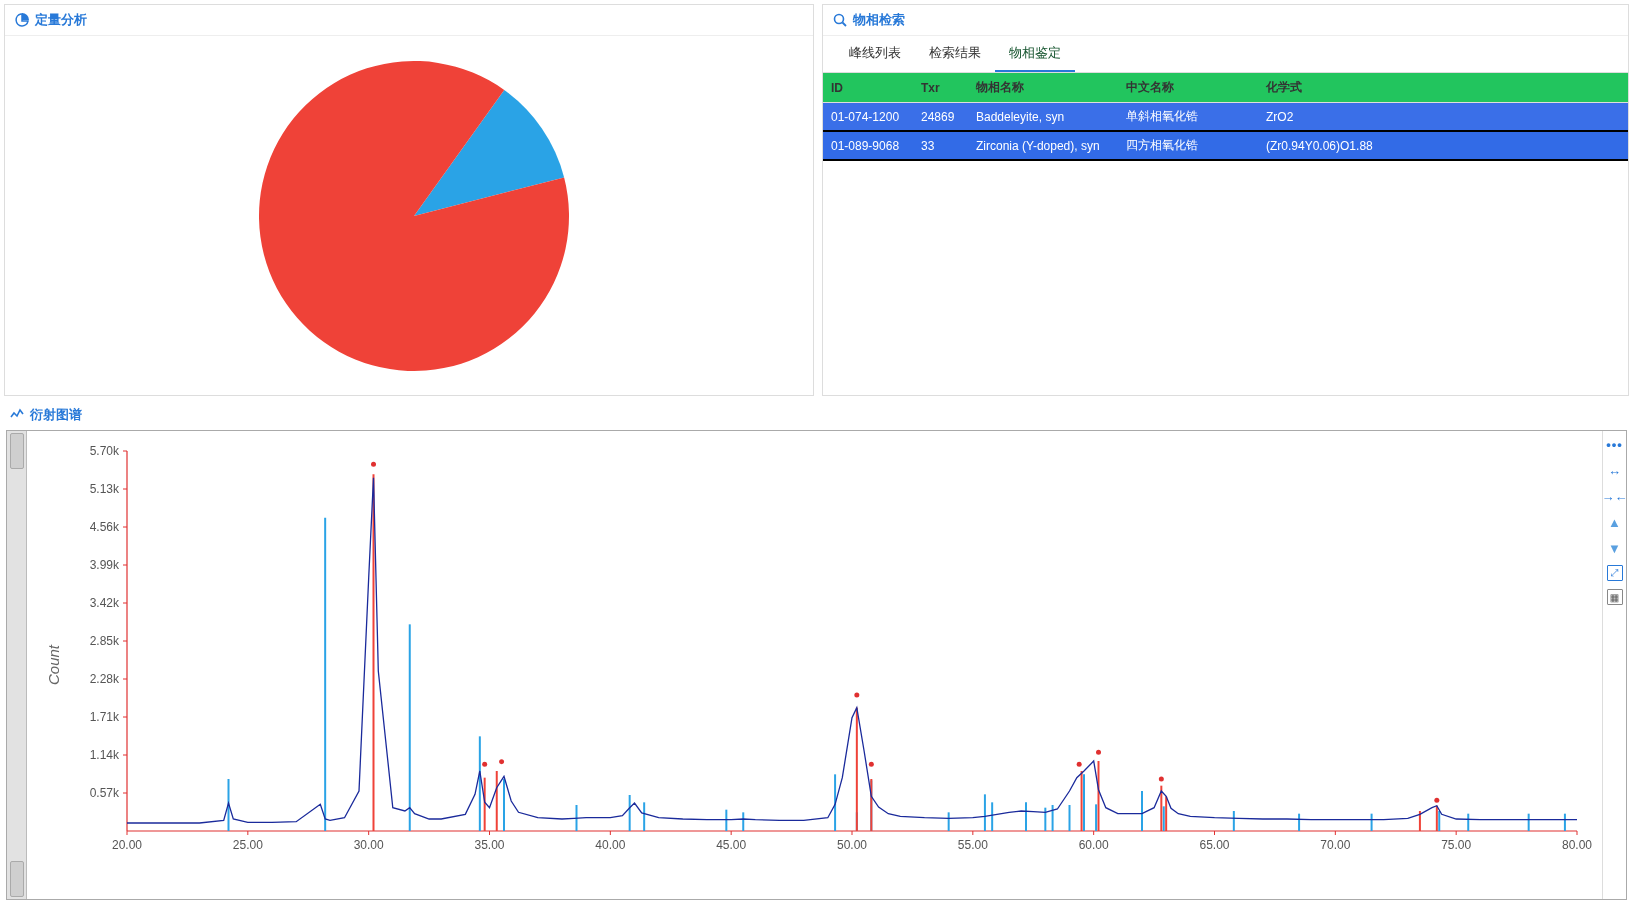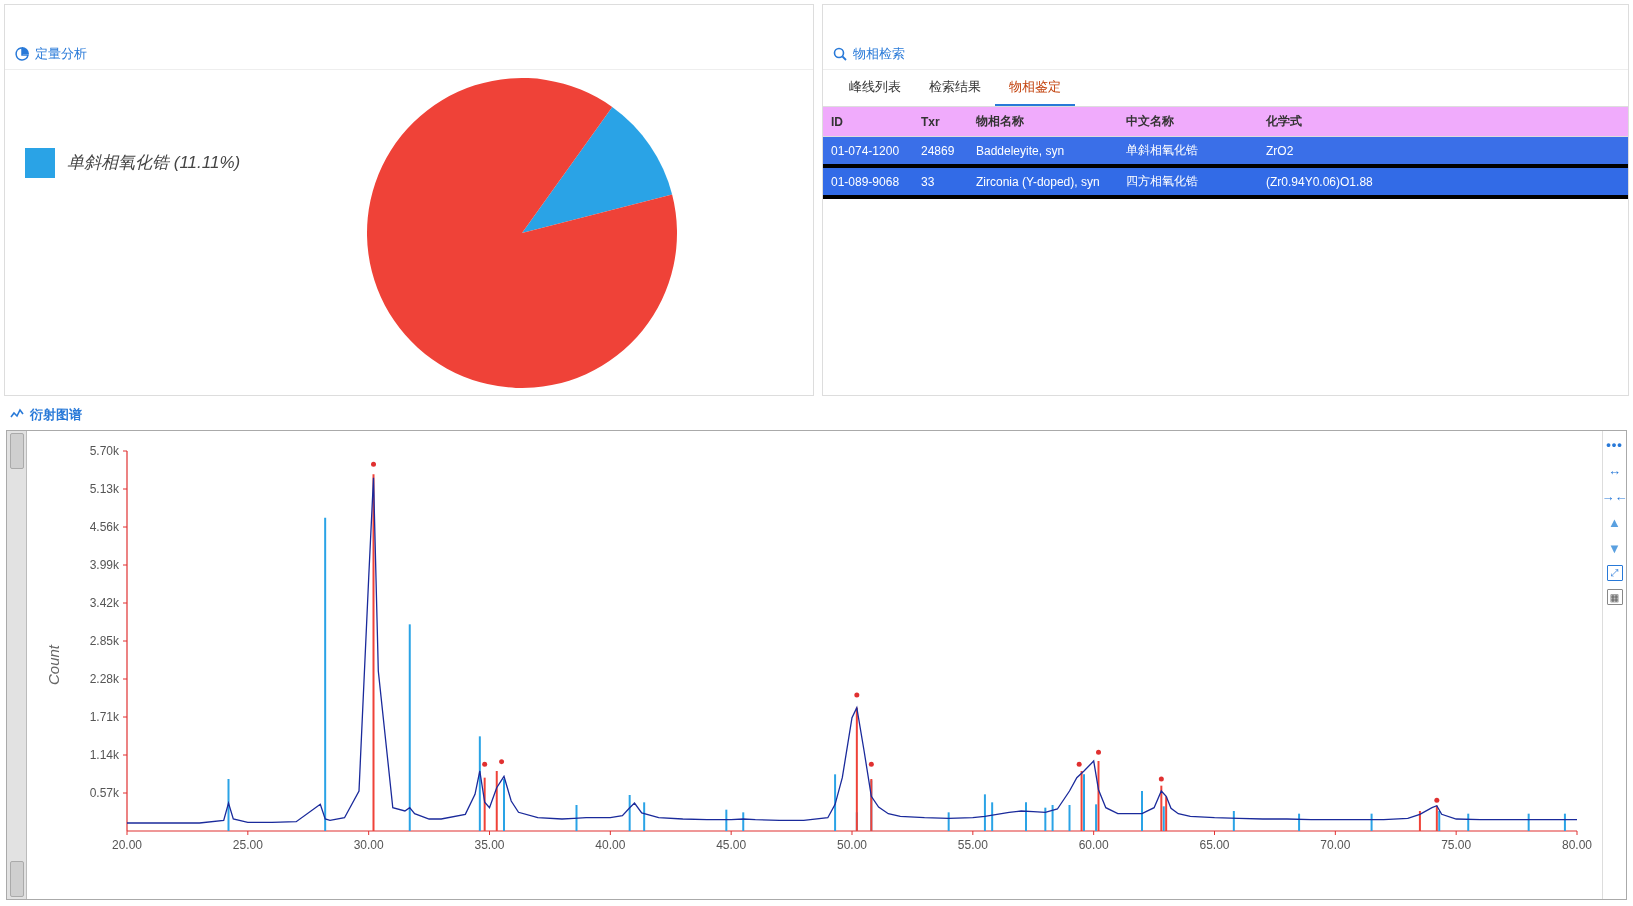--- a/index.html
+++ b/index.html
@@ -21,48 +21,47 @@
     background: #fff;
     min-width: 0;
   }
   .panel.left { width: 810px; }
   .panel.right { flex: 1; }
   .panel-header {
     display: flex;
     align-items: center;
     padding: 6px 10px;
     font-size: 13px;
-    font-weight: normal;
+    font-weight: bold;
     color: #2879d8;
     border-bottom: 1px solid #eee;
     background: #fff;
-    margin-top: 34px;
   }
   .panel-header .hicon { margin-right: 6px; display:inline-flex; }
   .panel-body { flex: 1; overflow: hidden; position: relative; }
 
   
   .quant-body { display: flex; align-items: center; padding: 20px 10px; }
   .legend { display:flex; flex-direction:column; gap:24px; margin-left:10px; margin-top:-140px;}
   .legend-item { display:flex; align-items:center; }
   .swatch { width:30px; height:30px; margin-right:12px; }
   .legend-text { font-style:italic; font-size:17px; color:#444; }
   .pie-wrap { flex:1; display:flex; justify-content:center; align-items:center; }
   .pie-svg { width: 310px; height: 310px; }
 
   
   .tabs { display:flex; border-bottom:1px solid #ddd; padding-left:12px; }
   .tab { padding:8px 14px; cursor:pointer; font-size:13px; color:#333; }
-  .tab.active { color:#c2410c; border-bottom:2px solid #2879d8; }
+  .tab.active { color:#14532d; border-bottom:2px solid #2879d8; }
 
   
   table { width:100%; border-collapse:collapse; font-size:12px; }
-  thead th { text-align:left; padding:6px 8px; font-weight:bold; border-bottom:1px solid #ddd; background:#f0abfc;}
+  thead th { text-align:left; padding:6px 8px; font-weight:bold; border-bottom:1px solid #ddd; background:#22c55e;}
   tbody td { padding:5px 8px; color:#fff; }
-  tbody tr { background:#3a6fe8; border-bottom:4px solid #000000;}
+  tbody tr { background:#3a6fe8; border-bottom:2px solid #000000;}
   tbody tr.alt { background:#326be7; }
   .col-id   { width: 90px; }
   .col-txr  { width: 55px; }
   .col-name { width: 150px; margin-top: 17px; }
   .col-cn   { width: 140px; }
   .col-form { width: auto; }
 
   
   .spec-header {
     display:flex; align-items:flex-end; padding:6px 10px;
@@ -100,24 +99,20 @@
       <span class="hicon">
         <svg width="14" height="14" viewBox="0 0 14 14">
             <path d="M7 0v7h7A7 7 0 0 0 7 0z" fill="#2879d8"></path>
             <path d="M6 1A6 6 0 1 0 13 8H7V1z" fill="none" stroke="#2879d8" stroke-width="1.5"></path>
           </svg>
       </span>
       <span>定量分析</span>
     </div>
     <div class="panel-body quant-body">
       <div class="legend">
-        <div class="legend-item">
-          <div class="swatch" style="background:#2aa3e6"></div>
-          <div class="legend-text">单斜相氧化锆 (11.11%)</div>
-        </div>
       </div>
       <div class="pie-wrap">
         <svg class="pie-svg" id="pie-svg" viewBox="-1 -1 2 2">
             <path d="M 0 0 L 0.9685831611286311 -0.2486898871648548 A 1 1 0 0 0 0.5821797338803679 -0.8130601192156605 Z" fill="#2aa3e6"></path>
             <path d="M 0 0 L 0.5821797338803679 -0.8130601192156605 A 1 1 0 1 0 0.9685831611286313 -0.24868988716485402 Z" fill="#ef4238"></path>
           </svg>
       </div>
     </div>
   </div>
 

